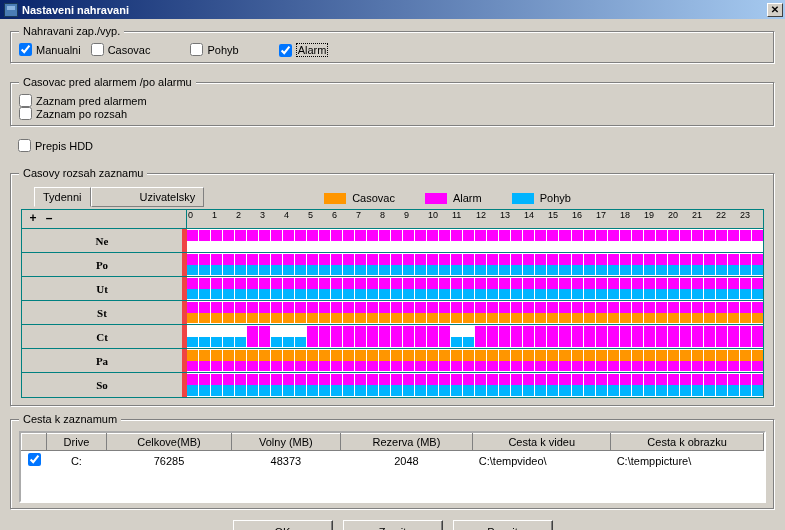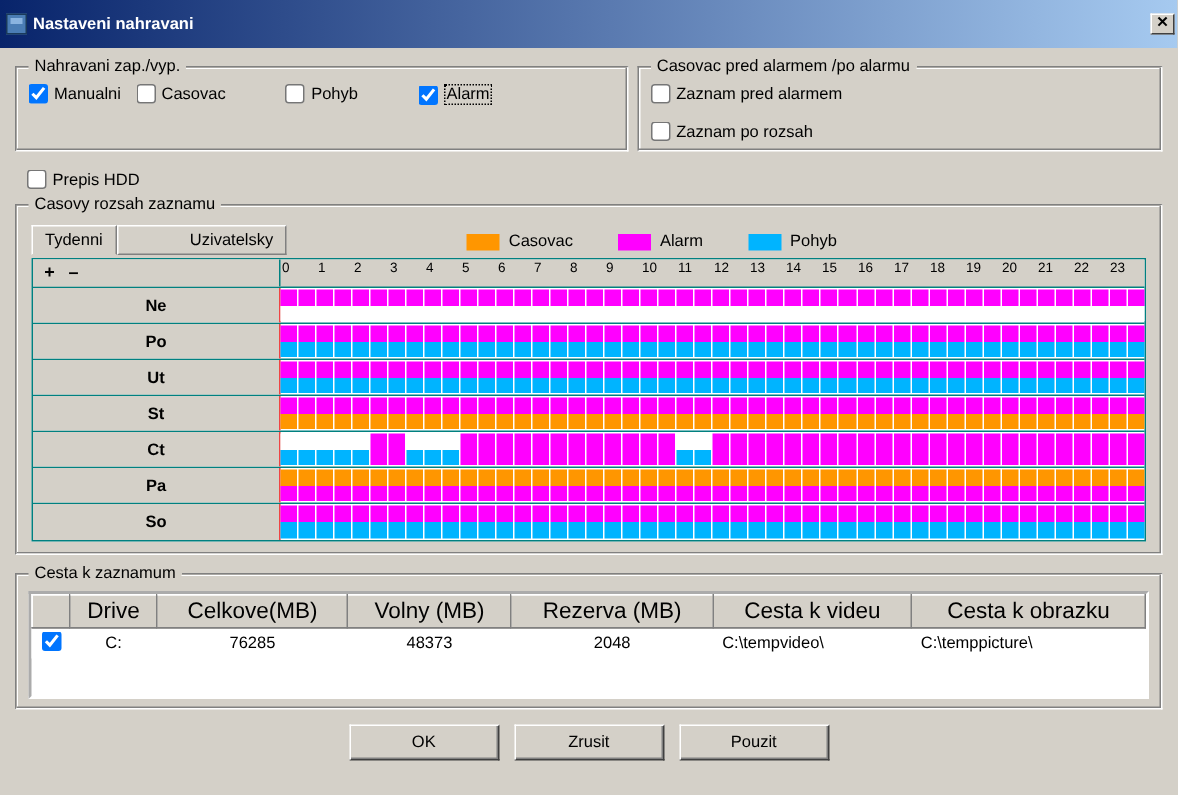--- a/index.html
+++ b/index.html
@@ -1,62 +1,62 @@
 <!DOCTYPE html>
 <html><head>
 <meta charset="utf-8">
 <style>
 * { box-sizing: border-box; margin: 0; padding: 0; }
 body { font-family: "Tahoma", "MS Sans Serif", sans-serif; font-size: 11px; background: #d4d0c8; width: 785px; height: 530px; overflow: hidden; }
-.titlebar { background: linear-gradient(to right, #08246b, #a6caf0); color: #fff; height: 32px; display: flex; align-items: center; padding: 0 2px 0 4px; font-weight: bold; }
+.titlebar { background: linear-gradient(to right, #08246b, #a6caf0); color: #fff; height: 19px; display: flex; align-items: center; padding: 0 2px 0 4px; font-weight: bold; }
 .titlebar .title { flex: 1; }
 .titlebar .close { width: 16px; height: 14px; background: #d4d0c8; border: 1px solid; border-color: #fff #404040 #404040 #fff; color: #000; font-weight: bold; font-size: 10px; text-align: center; line-height: 11px; font-family: "Marlett", sans-serif; }
 .window-body { padding: 6px 10px; }
 fieldset { border: 1px solid #808080; border-right-color: #fff; border-bottom-color: #fff; box-shadow: inset -1px -1px 0 #808080, inset 1px 1px 0 #fff; padding: 6px 8px; margin-bottom: 6px; position: relative; }
 legend { padding: 0 4px; background: #d4d0c8; position: relative; }
-.row { display: flex; gap: 6px; }
+.row { display: flex; gap: 6px; flex-direction: column; }
 .col { flex: 1; }
 .checkbox-group { display: flex; gap: 10px; align-items: flex-start; }
 label.cb { display: inline-flex; align-items: center; gap: 4px; cursor: default; }
 input[type=checkbox] { width: 13px; height: 13px; }
 .focused-label { border: 1px dotted #000; padding: 0 1px; }
-.standalone-cb { margin: 6px 0 4px 8px; display: inline-flex; align-items: center; gap: 4px; }
+.standalone-cb { margin: 6px 0 15px 8px; display: inline-flex; align-items: center; gap: 4px; }
 .tabs { display: flex; margin-bottom: 2px; }
 .tab { padding: 3px 8px; border: 1px solid; border-color: #fff #808080 #d4d0c8 #fff; background: #d4d0c8; cursor: default; }
 .tab.active { border-bottom-color: #d4d0c8; position: relative; z-index: 2; }
 .tab.inactive { border-bottom-color: #808080; padding-left: 48px; }
 .legend-items { display: inline-flex; gap: 30px; margin-left: 120px; align-items: center; }
 .legend-item { display: inline-flex; align-items: center; gap: 6px; }
 .swatch { width: 22px; height: 11px; display: inline-block; }
 .schedule-wrap { border: 1px solid #008080; background: #fff; }
 .schedule-header { display: flex; background: #d4d0c8; border-bottom: 1px solid #008080; }
 .sh-left { width: 165px; display: flex; align-items: center; padding: 2px 4px; border-right: 1px solid #008080; gap: 2px; background: #d4d0c8;}
 .pm-btn { width: 14px; height: 14px;  font-weight: bold; font-size: 12px; text-align: center; line-height: 12px; }
 .sh-hours { flex: 1; display: flex; font-size: 9px;  position: relative; }
 .sh-hours span { flex: 1; text-align: left; padding-left: 1px; }
 .day-row { display: flex; border-bottom: 1px solid #008080; height: 24px; }
 .day-row:last-child { border-bottom: none; }
-.day-label { width: 165px; text-align: center; font-weight: bold; border-right: 1px solid #ef4444; display: flex; align-items: center; justify-content: center; background: #d4d0c8; }
+.day-label { width: 165px; text-align: center; font-weight: bold; border-right: 5px solid #ef4444; display: flex; align-items: center; justify-content: center; background: #d4d0c8; font-family: Liberation Serif, serif; }
 .day-cells { flex: 1; display: flex; padding: 1px 0; }
 .mcell { flex: 1; display: flex; flex-direction: column; border-right: 1px solid #fff; }
 .mcell:last-child { border-right: none; }
 .mc-top { flex: 1; }
 .mc-bot { flex: 1; }
 .c-timer { background: #ff9600; }
 .c-alarm { background: #ff00ff; }
 .c-motion { background: #00b4ff; }
 .c-none { background: #fff; }
 .path-table { width: 100%; border-collapse: collapse; background: #fff; }
-.path-table th { background: #d4d0c8; border: 1px solid; border-color: #fff #808080 #808080 #fff; font-weight: normal; padding: 2px 4px; font-size: 15px; }
+.path-table th { background: #d4d0c8; border: 1px solid; border-color: #fff #808080 #808080 #fff; font-weight: normal; padding: 2px 4px; font-size: 11px; }
 .path-table td { padding: 2px 6px; text-align: center; font-size: 11px; }
 .path-table td.left { text-align: left; }
 .path-table-wrap { border: 2px inset #fff; background: #fff; min-height: 72px; }
 .buttons { display: flex; justify-content: center; gap: 10px; margin-top: 10px; }
 button.win { width: 100px; height: 24px; background: #d4d0c8; border: 1px solid; border-color: #fff #404040 #404040 #fff; box-shadow: inset -1px -1px 0 #808080, inset 1px 1px 0 #d4d0c8; font-family: inherit; font-size: 11px; }
-.tabs-line { display:flex; align-items:center; }
+.tabs-line { display:flex; align-items:center;margin-left:13px; }
 .csr-body { padding: 2px; }
 .app-icon { width:14px; height:14px; background:#4a7db5; border:1px solid #1a3a5a; display:inline-block; margin-right:4px; position:relative; }
 .app-icon::after { content:''; position:absolute; inset:2px 2px 6px 2px; background:#8ab4e0; }
 </style>
 </head>
 <body>
 
 <div class="titlebar">
   <span class="app-icon"></span>
   <span class="title">Nastaveni nahravani</span>
@@ -82,21 +82,21 @@
             <span>Pohyb</span>
           </label>
       <label class="cb" style="margin-left:30px">
             <input type="checkbox" id="cb-alm" checked="" style="">
             <span class="focused-label">Alarm</span>
           </label>
     </div>
   </fieldset>
   <fieldset style="flex:0.85">
     <legend>Casovac pred alarmem /po alarmu</legend>
-    <label class="cb" style="display:flex;margin-bottom:12px">
+    <label class="cb" style="display:flex;margin-bottom:0">
           <input type="checkbox" id="cb-pre" style="">
           <span>Zaznam pred alarmem</span>
         </label>
     <label class="cb" style="display:flex">
           <input type="checkbox" id="cb-post" style="">
           <span>Zaznam po rozsah</span>
         </label>
   </fieldset>
 </div>
 

